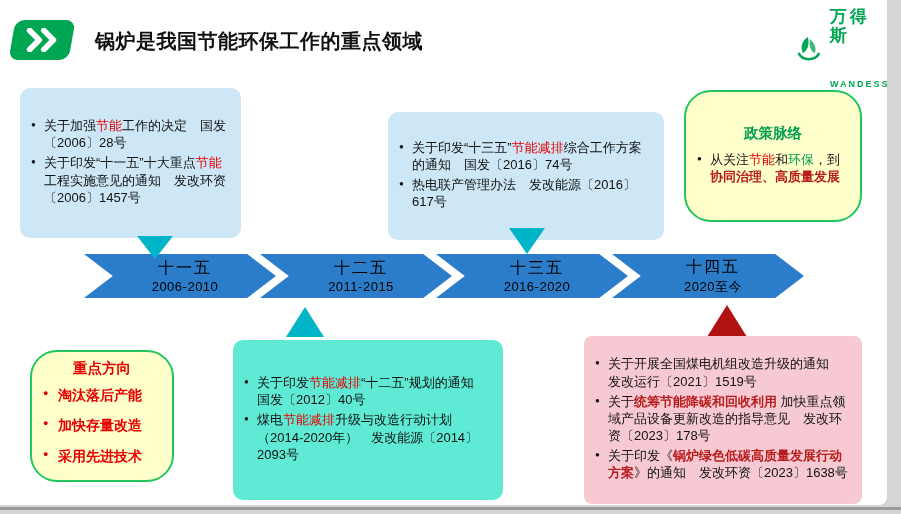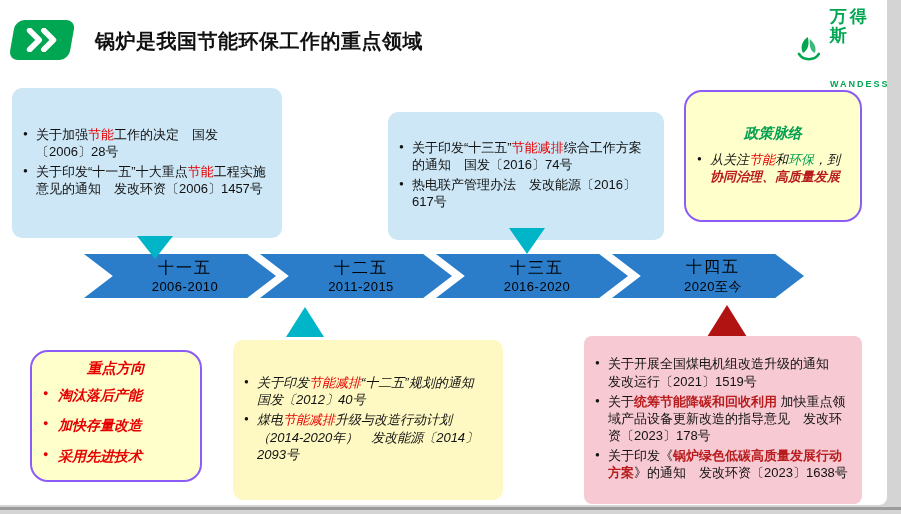--- a/index.html
+++ b/index.html
@@ -30,28 +30,28 @@
   .logo-name{color:#00a651;font-weight:bold;font-size:17px;letter-spacing:3px;}
   .logo-sub{color:#00a651;font-size:9px;font-weight:bold;letter-spacing:2px;}
 
   
   .box{
     position:absolute;border-radius:10px;padding:9px 11px;box-sizing:border-box;
     font-size:13px;line-height:1.32;color:#111;
     display:flex;flex-direction:column;justify-content:center;
   }
   .box-blue{background:#cde7f6;}
-  .box-teal{background:#fef9c3;font-style:italic;}
+  .box-teal{background:#5eead4;}
   .box-pink{background:#f6c9d3;border-radius:8px;}
-  .box-yellow{background:#ffffcb;border:2px solid #8b5cf6;border-radius:18px;font-style:italic;}
+  .box-yellow{background:#ffffcb;border:2px solid #22c55e;border-radius:27px;}
 
-  #box-plan11{left:12px;top:88px;width:270px;height:150px;}
+  #box-plan11{left:20px;top:88px;width:221px;height:150px;}
   #box-plan13{left:388px;top:112px;width:276px;height:128px;}
   #box-policy-context{left:684px;top:90px;width:178px;height:132px;}
-  #box-key-directions{left:30px;top:350px;width:172px;height:132px;}
+  #box-key-directions{left:30px;top:350px;width:144px;height:132px;}
   #box-plan12{left:233px;top:340px;width:270px;height:160px;}
   #box-plan14{left:584px;top:336px;width:278px;height:168px;}
 
   ul.policy{list-style:none;margin:0;padding:0;}
   ul.policy li{position:relative;padding-left:13px;margin-bottom:3px;}
   ul.policy li::before{
     content:"●";position:absolute;left:0;top:3px;font-size:8px;color:#111;
   }
   ul.policy.red-bullets li::before{color:#e60000;font-size:9px;top:2px;}
   ul.policy.spread li{margin-bottom:12px;padding-left:15px;font-size:14px;font-weight:bold;}

